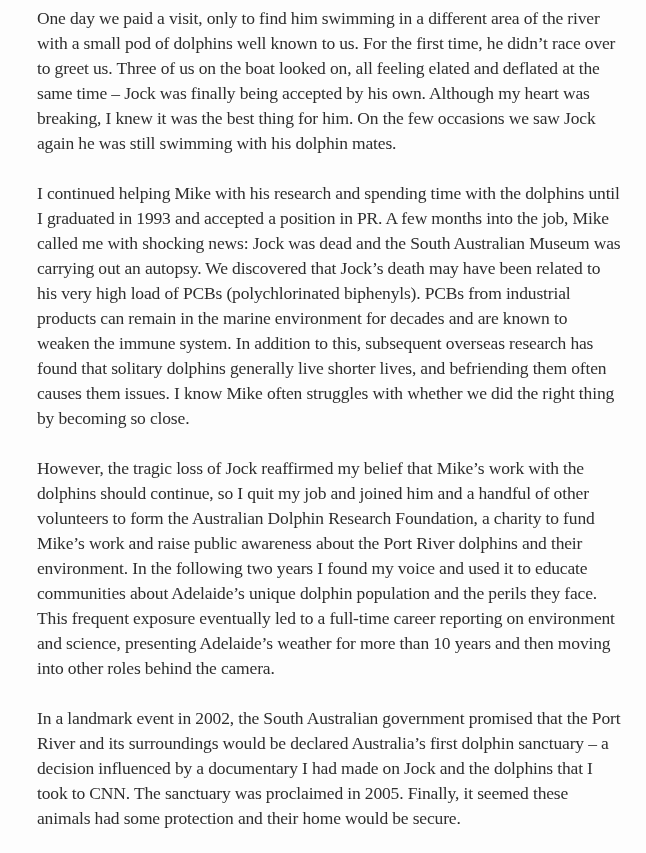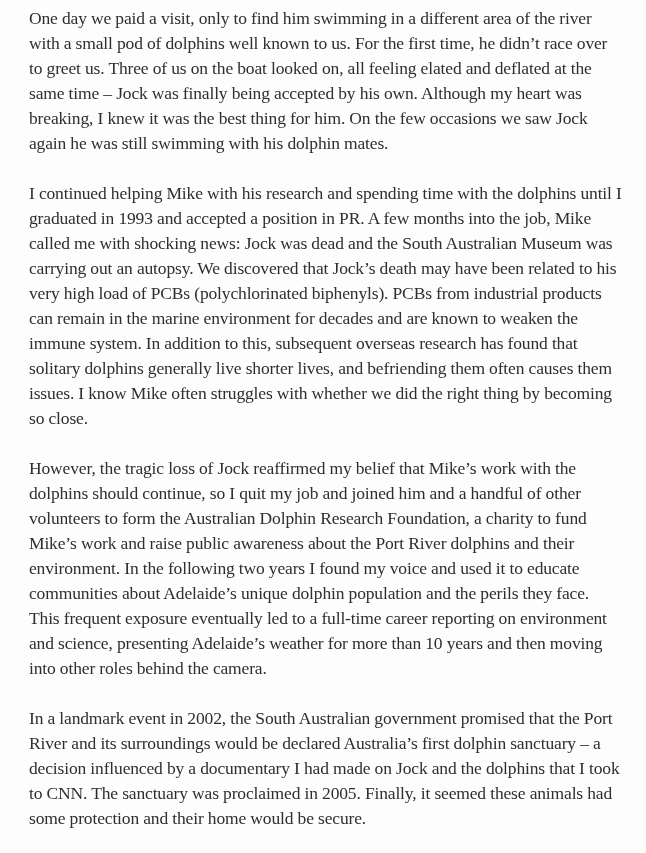--- a/index.html
+++ b/index.html
@@ -19,21 +19,21 @@
     padding: 6px 24px 0 25px;
     font-family: "Liberation Serif", "DejaVu Serif", serif;
     font-size: 17.5px;
     line-height: 25px;
     letter-spacing: -0.15px;
     color: #2e2e2e;
     text-align: left;
     overflow: hidden;
   }
   .page p {
-    margin: 0 0 25px 4px;
+    margin: 0 0 25px 12px;
   }
 </style>
 </head>
 <body>
 
 <div class="page">
   <p>One day we paid a visit, only to find him swimming in a different area of the river with a small pod of dolphins well known to us. For the first time, he didn’t race over to greet us. Three of us on the boat looked on, all feeling elated and deflated at the same time – Jock was finally being accepted by his own. Although my heart was breaking, I knew it was the best thing for him. On the few occasions we saw Jock again he was still swimming with his dolphin mates.</p>
   <p>I continued helping Mike with his research and spending time with the dolphins until I graduated in 1993 and accepted a position in PR. A few months into the job, Mike called me with shocking news: Jock was dead and the South Australian Museum was carrying out an autopsy. We discovered that Jock’s death may have been related to his very high load of PCBs (polychlorinated biphenyls). PCBs from industrial products can remain in the marine environment for decades and are known to weaken the immune system. In addition to this, subsequent overseas research has found that solitary dolphins generally live shorter lives, and befriending them often causes them issues. I know Mike often struggles with whether we did the right thing by becoming so close.</p>
   <p>However, the tragic loss of Jock reaffirmed my belief that Mike’s work with the dolphins should continue, so I quit my job and joined him and a handful of other volunteers to form the Australian Dolphin Research Foundation, a charity to fund Mike’s work and raise public awareness about the Port River dolphins and their environment. In the following two years I found my voice and used it to educate communities about Adelaide’s unique dolphin population and the perils they face. This frequent exposure eventually led to a full-time career reporting on environment and science, presenting Adelaide’s weather for more than 10 years and then moving into other roles behind the camera.</p>
   <p>In a landmark event in 2002, the South Australian government promised that the Port River and its surroundings would be declared Australia’s first dolphin sanctuary – a decision influenced by a documentary I had made on Jock and the dolphins that I took to CNN. The sanctuary was proclaimed in 2005. Finally, it seemed these animals had some protection and their home would be secure.</p>

